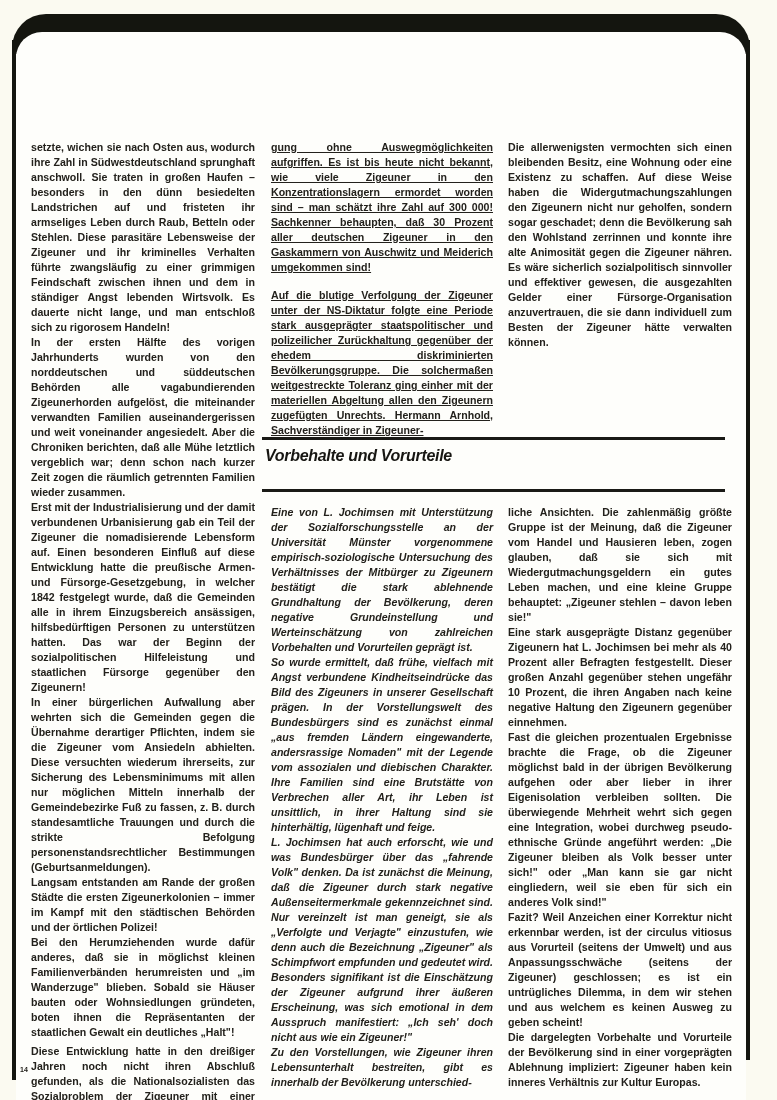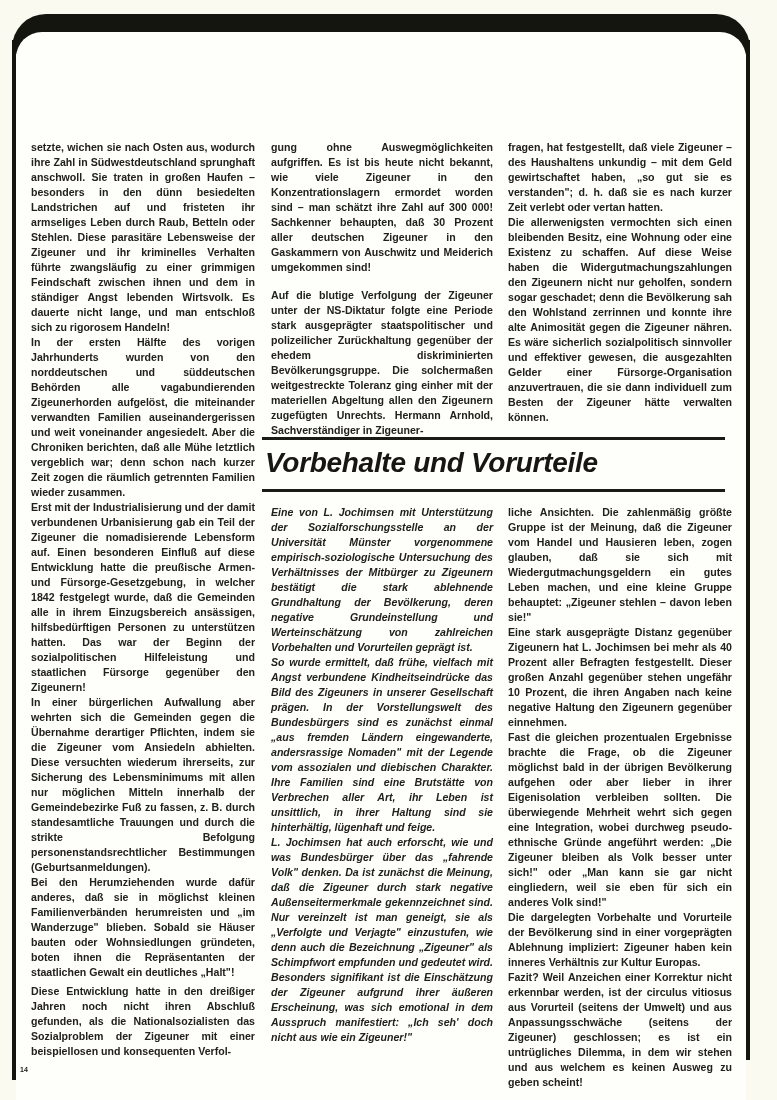--- a/index.html
+++ b/index.html
@@ -25,74 +25,75 @@
   .page-bg {
     position: absolute; left: 16px; top: 90px; width: 730px; height: 1010px; background: #fefefb;
   }
   .col {
     position: absolute; font-size: 10.6px; line-height: 15px; text-align: justify;
     font-weight: bold; color: #23211c;
   }
   .col p { margin: 0; }
   .col p.gap { margin-top: 13px; }
   .col1 { left: 31px; top: 140px; width: 224px; }
-  .col2 { left: 271px; top: 140px; width: 222px; }
+  .col2 { left: 271px; top: 140px; width: 222px; text-decoration: underline; }
   .col3 { left: 508px; top: 140px; width: 224px; }
   .col4 { left: 271px; top: 505px; width: 222px; font-style: italic; }
   .col5 { left: 508px; top: 505px; width: 224px; }
   .rule { position: absolute; left: 262px; width: 463px; height: 3px; background: #1a1a16; }
   .rule.r1 { top: 437px; }
   .rule.r2 { top: 489px; }
   .headline {
-    position: absolute; left: 265px; top: 447px; font-size: 28px; font-weight: bold;
+    position: absolute; left: 265px; top: 447px; font-size: 16px; font-weight: bold;
     font-style: italic; letter-spacing: -0.3px; color: #171612;
   }
   .page-num {
     position: absolute; left: 20px; top: 1066px; font-size: 7px; font-weight: bold; color: #23211c;
   }
 </style>
 </head>
 <body>
 
 <div class="frame-top"></div>
 <div class="frame-inner"></div>
 <div class="frame-left"></div>
 <div class="frame-right"></div>
 <div class="page-bg"></div>
 
 <div class="col col1">
   <p>setzte, wichen sie nach Osten aus, wodurch ihre Zahl in Südwestdeutschland sprunghaft anschwoll. Sie traten in großen Haufen – besonders in den dünn besiedelten Landstrichen auf und fristeten ihr armseliges Leben durch Raub, Betteln oder Stehlen. Diese parasitäre Lebensweise der Zigeuner und ihr kriminelles Verhalten führte zwangsläufig zu einer grimmigen Feindschaft zwischen ihnen und dem in ständiger Angst lebenden Wirtsvolk. Es dauerte nicht lange, und man entschloß sich zu rigorosem Handeln!</p>
   <p>In der ersten Hälfte des vorigen Jahrhunderts wurden von den norddeutschen und süddeutschen Behörden alle vagabundierenden Zigeunerhorden aufgelöst, die miteinander verwandten Familien auseinandergerissen und weit voneinander angesiedelt. Aber die Chroniken berichten, daß alle Mühe letztlich vergeblich war; denn schon nach kurzer Zeit zogen die räumlich getrennten Familien wieder zusammen.</p>
   <p>Erst mit der Industrialisierung und der damit verbundenen Urbanisierung gab ein Teil der Zigeuner die nomadisierende Lebensform auf. Einen besonderen Einfluß auf diese Entwicklung hatte die preußische Armen- und Fürsorge-Gesetzgebung, in welcher 1842 festgelegt wurde, daß die Gemeinden alle in ihrem Einzugsbereich ansässigen, hilfsbedürftigen Personen zu unterstützen hatten. Das war der Beginn der sozialpolitischen Hilfeleistung und staatlichen Fürsorge gegenüber den Zigeunern!</p>
   <p>In einer bürgerlichen Aufwallung aber wehrten sich die Gemeinden gegen die Übernahme derartiger Pflichten, indem sie die Zigeuner vom Ansiedeln abhielten. Diese versuchten wiederum ihrerseits, zur Sicherung des Lebensminimums mit allen nur möglichen Mitteln innerhalb der Gemeindebezirke Fuß zu fassen, z. B. durch standesamtliche Trauungen und durch die strikte Befolgung personenstandsrechtlicher Bestimmungen (Geburtsanmeldungen).</p>
+  <p>Langsam entstanden am Rande der großen Städte die ersten Zigeunerkolonien – immer im Kampf mit den städtischen Behörden und der örtlichen Polizei!</p>
   <p>Bei den Herumziehenden wurde dafür anderes, daß sie in möglichst kleinen Familienverbänden herumreisten und „im Wanderzuge" blieben. Sobald sie Häuser bauten oder Wohnsiedlungen gründeten, boten ihnen die Repräsentanten der staatlichen Gewalt ein deutliches „Halt"!</p>
   <p class="gap" style="margin-top:4px">Diese Entwicklung hatte in den dreißiger Jahren noch nicht ihren Abschluß gefunden, als die Nationalsozialisten das Sozialproblem der Zigeuner mit einer beispiellosen und konsequenten Verfol-</p>
 </div>
 
 <div class="col col2">
   <p>gung ohne Auswegmöglichkeiten aufgriffen. Es ist bis heute nicht bekannt, wie viele Zigeuner in den Konzentrationslagern ermordet worden sind – man schätzt ihre Zahl auf 300 000! Sachkenner behaupten, daß 30 Prozent aller deutschen Zigeuner in den Gaskammern von Auschwitz und Meiderich umgekommen sind!</p>
   <p class="gap">Auf die blutige Verfolgung der Zigeuner unter der NS-Diktatur folgte eine Periode stark ausgeprägter staatspolitischer und polizeilicher Zurückhaltung gegenüber der ehedem diskriminierten Bevölkerungsgruppe. Die solchermaßen weitgestreckte Toleranz ging einher mit der materiellen Abgeltung allen den Zigeunern zugefügten Unrechts. Hermann Arnhold, Sachverständiger in Zigeuner-</p>
 </div>
 
 <div class="col col3">
-  <p>fragen, hat festgestellt, daß viele Zigeuner – des Haushaltens unkundig – mit dem Geld gewirtschaftet haben, „so gut sie es verstanden"; d. h. daß sie es nach kurzer Zeit verlebt oder vertan hatten.</p>
   <p>Die allerwenigsten vermochten sich einen bleibenden Besitz, eine Wohnung oder eine Existenz zu schaffen. Auf diese Weise haben die Widergutmachungszahlungen den Zigeunern nicht nur geholfen, sondern sogar geschadet; denn die Bevölkerung sah den Wohlstand zerrinnen und konnte ihre alte Animosität gegen die Zigeuner nähren. Es wäre sicherlich sozialpolitisch sinnvoller und effektiver gewesen, die ausgezahlten Gelder einer Fürsorge-Organisation anzuvertrauen, die sie dann individuell zum Besten der Zigeuner hätte verwalten können.</p>
 </div>
 
 <div class="rule r1"></div>
 <div class="headline">Vorbehalte und Vorurteile</div>
 <div class="rule r2"></div>
 
 <div class="col col4">
   <p>Eine von L. Jochimsen mit Unterstützung der Sozialforschungsstelle an der Universität Münster vorgenommene empirisch-soziologische Untersuchung des Verhältnisses der Mitbürger zu Zigeunern bestätigt die stark ablehnende Grundhaltung der Bevölkerung, deren negative Grundeinstellung und Werteinschätzung von zahlreichen Vorbehalten und Vorurteilen geprägt ist.</p>
   <p>So wurde ermittelt, daß frühe, vielfach mit Angst verbundene Kindheitseindrücke das Bild des Zigeuners in unserer Gesellschaft prägen. In der Vorstellungswelt des Bundesbürgers sind es zunächst einmal „aus fremden Ländern eingewanderte, andersrassige Nomaden" mit der Legende vom assozialen und diebischen Charakter. Ihre Familien sind eine Brutstätte von Verbrechen aller Art, ihr Leben ist unsittlich, in ihrer Haltung sind sie hinterhältig, lügenhaft und feige.</p>
   <p>L. Jochimsen hat auch erforscht, wie und was Bundesbürger über das „fahrende Volk" denken. Da ist zunächst die Meinung, daß die Zigeuner durch stark negative Außenseitermerkmale gekennzeichnet sind. Nur vereinzelt ist man geneigt, sie als „Verfolgte und Verjagte" einzustufen, wie denn auch die Bezeichnung „Zigeuner" als Schimpfwort empfunden und gedeutet wird. Besonders signifikant ist die Einschätzung der Zigeuner aufgrund ihrer äußeren Erscheinung, was sich emotional in dem Ausspruch manifestiert: „Ich seh' doch nicht aus wie ein Zigeuner!"</p>
+  <p>Zu den Vorstellungen, wie Zigeuner ihren Lebensunterhalt bestreiten, gibt es innerhalb der Bevölkerung unterschied-</p>
 </div>
 
 <div class="col col5">
   <p>liche Ansichten. Die zahlenmäßig größte Gruppe ist der Meinung, daß die Zigeuner vom Handel und Hausieren leben, zogen glauben, daß sie sich mit Wiedergutmachungsgeldern ein gutes Leben machen, und eine kleine Gruppe behauptet: „Zigeuner stehlen – davon leben sie!"</p>
   <p>Eine stark ausgeprägte Distanz gegenüber Zigeunern hat L. Jochimsen bei mehr als 40 Prozent aller Befragten festgestellt. Dieser großen Anzahl gegenüber stehen ungefähr 10 Prozent, die ihren Angaben nach keine negative Haltung den Zigeunern gegenüber einnehmen.</p>
   <p>Fast die gleichen prozentualen Ergebnisse brachte die Frage, ob die Zigeuner möglichst bald in der übrigen Bevölkerung aufgehen oder aber lieber in ihrer Eigenisolation verbleiben sollten. Die überwiegende Mehrheit wehrt sich gegen eine Integration, wobei durchweg pseudo-ethnische Gründe angeführt werden: „Die Zigeuner bleiben als Volk besser unter sich!" oder „Man kann sie gar nicht eingliedern, weil sie eben für sich ein anderes Volk sind!"</p>
+  <p>Fazit? Weil Anzeichen einer Korrektur nicht erkennbar werden, ist der circulus vitiosus aus Vorurteil (seitens der Umwelt) und aus Anpassungsschwäche (seitens der Zigeuner) geschlossen; es ist ein untrügliches Dilemma, in dem wir stehen und aus welchem es keinen Ausweg zu geben scheint!</p>
   <p>Die dargelegten Vorbehalte und Vorurteile der Bevölkerung sind in einer vorgeprägten Ablehnung impliziert: Zigeuner haben kein inneres Verhältnis zur Kultur Europas.</p>
-  <p>Fazit? Weil Anzeichen einer Korrektur nicht erkennbar werden, ist der circulus vitiosus aus Vorurteil (seitens der Umwelt) und aus Anpassungsschwäche (seitens der Zigeuner) geschlossen; es ist ein untrügliches Dilemma, in dem wir stehen und aus welchem es keinen Ausweg zu geben scheint!</p>
 </div>
 
 <div class="page-num">14</div>
 
 </body></html>

